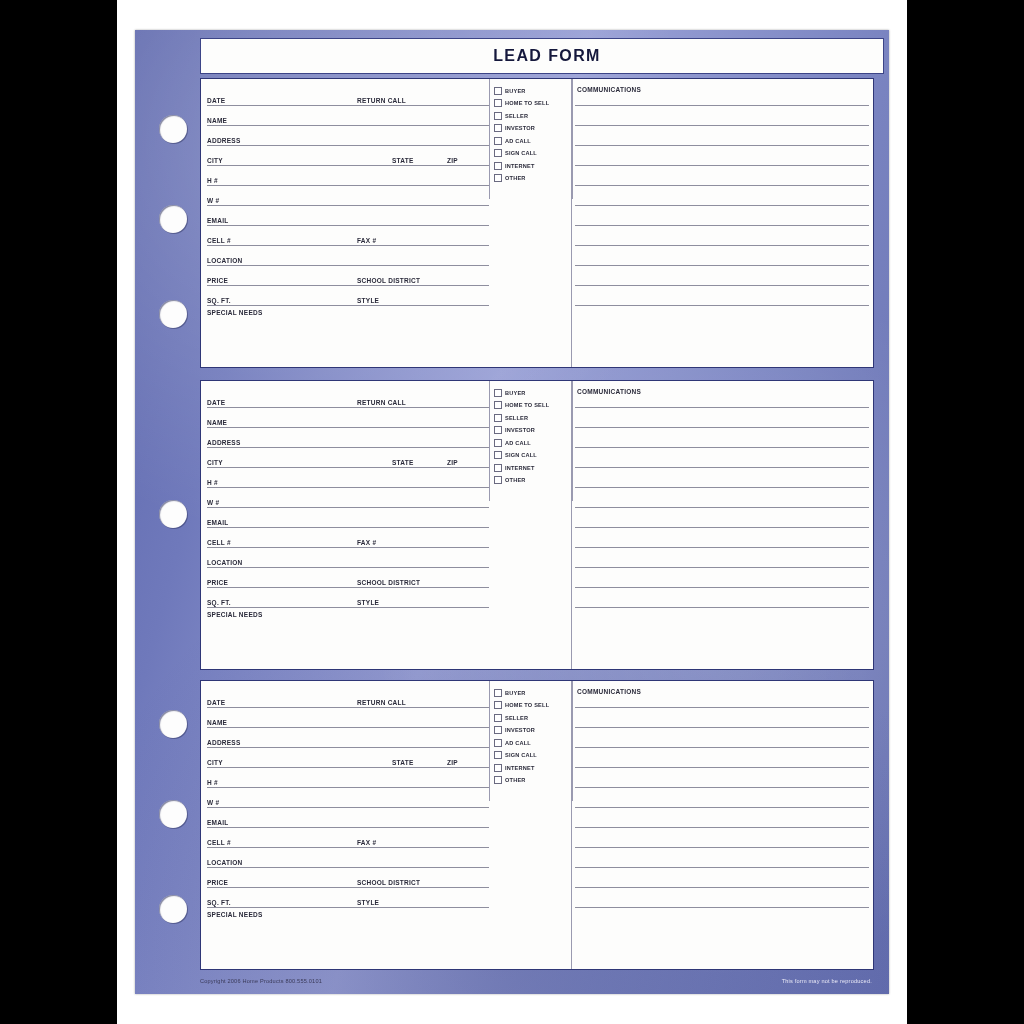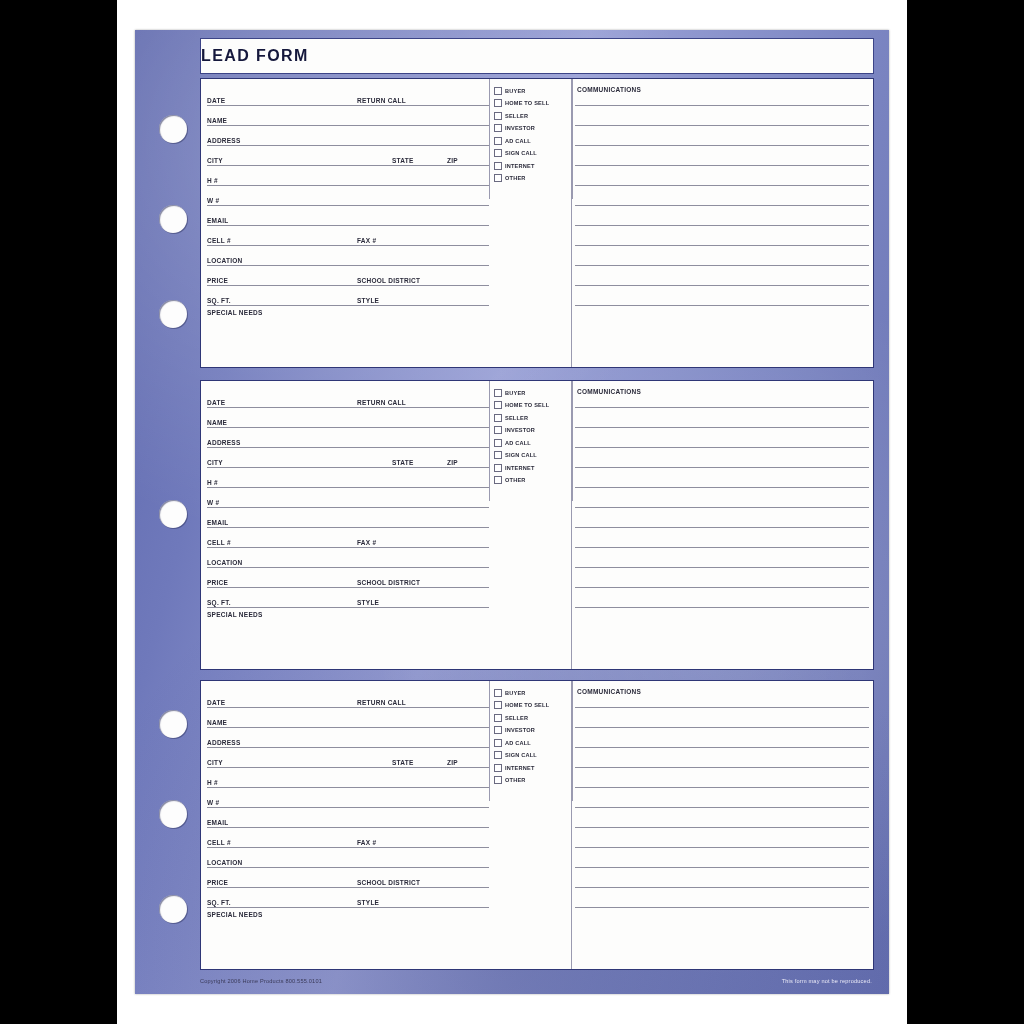--- a/index.html
+++ b/index.html
@@ -26,22 +26,23 @@
   }
   .hole{
     position:absolute;left:24px;width:28px;height:28px;border-radius:50%;
     background:#fdfdfd;
     box-shadow:1px 1px 1px rgba(30,34,80,.55) inset, 1px 1px 0 rgba(20,24,60,.35);
     z-index:4;
   }
   .title-bar{
     position:absolute;left:65px;top:8px;width:672px;height:34px;
     background:#fdfdfc;border:1px solid #3c4487;
-    display:flex;align-items:center;
+    display:flex;align-items:center;justify-content:center;
     z-index:3;
+    padding-left:10px;
   }
   .title-bar span{
     font-size:16px;font-weight:bold;color:#15183c;letter-spacing:1.4px;
   }
   .block{
     position:absolute;left:65px;width:672px;background:#fdfdfc;
     border:1px solid #2f3676;
     z-index:3;
   }
   .block-inner{position:relative;width:100%;height:100%;}

